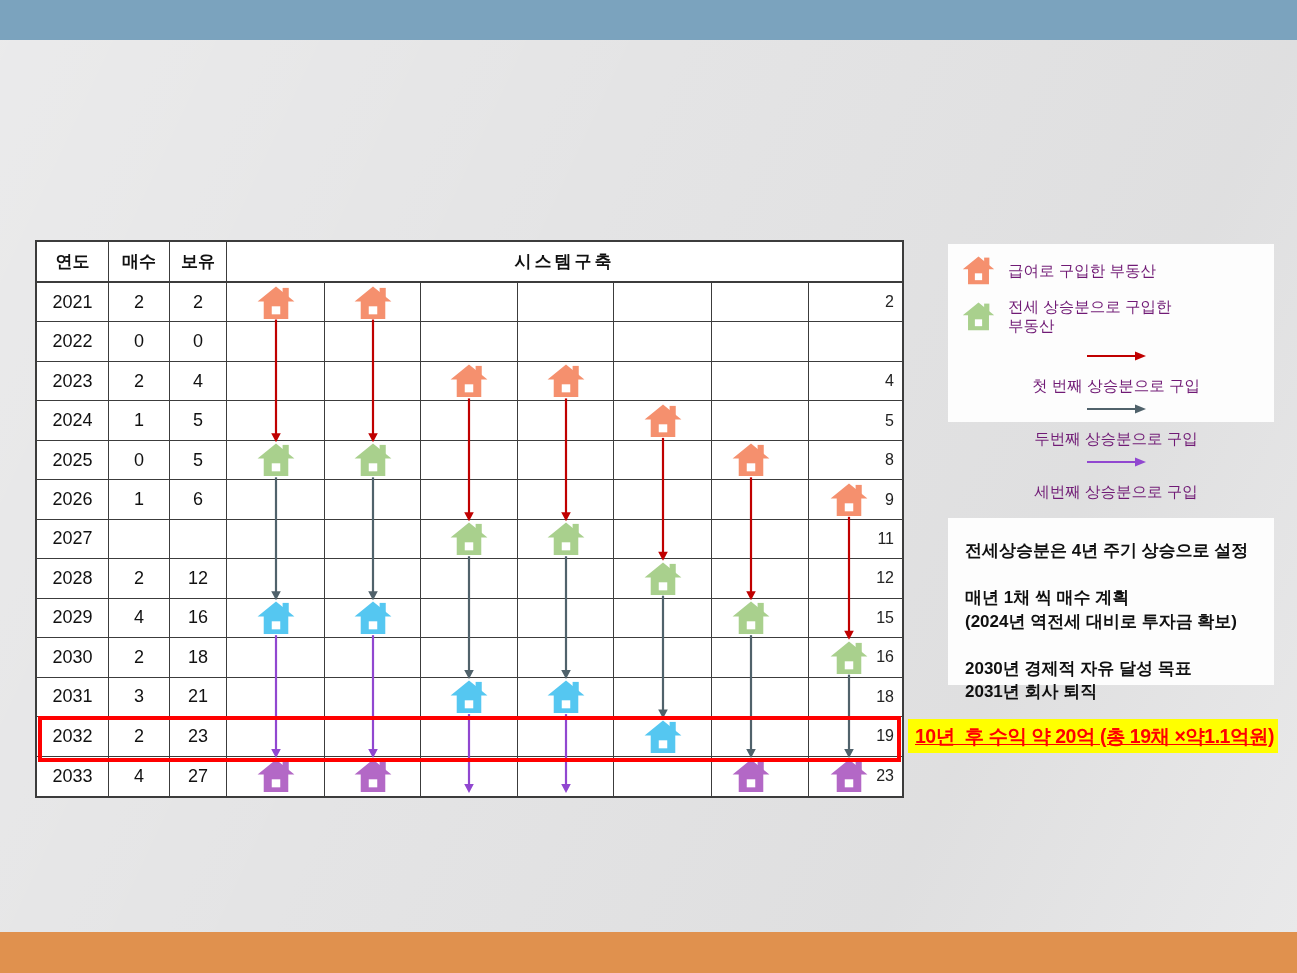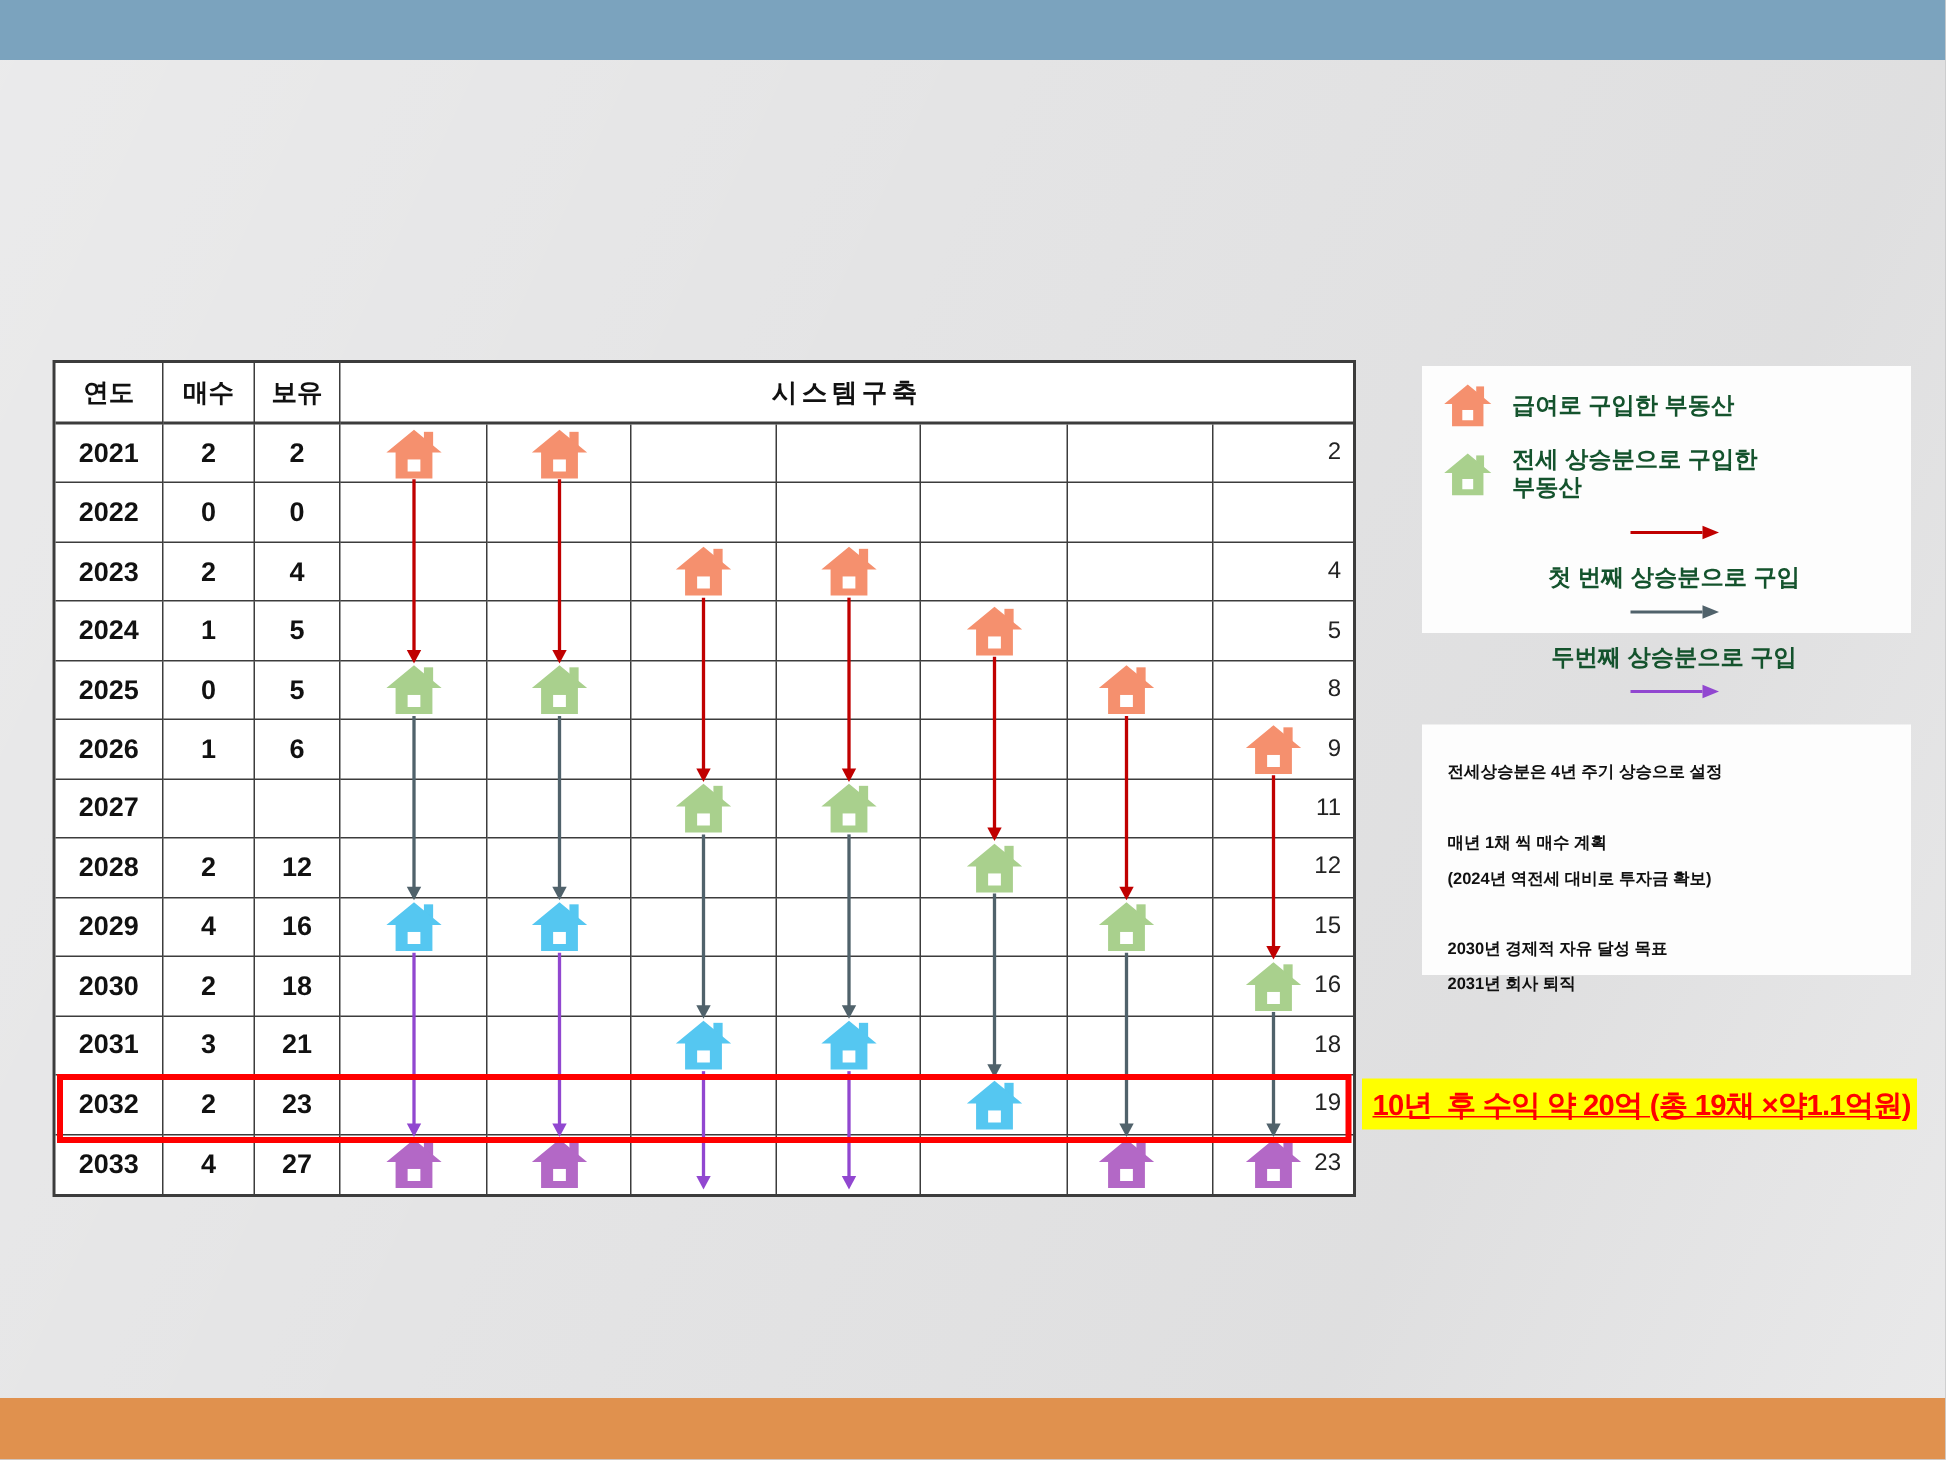--- a/index.html
+++ b/index.html
@@ -14,39 +14,39 @@
   .title{position:absolute;left:33px;top:136px;font-size:41px;font-weight:800;color:#161616;letter-spacing:-1px;white-space:pre;}
 
   
   .tableWrap{position:absolute;left:35px;top:240px;width:865px;height:554px;background:#fff;border:2px solid #3c3c3c;box-sizing:content-box;}
   .grid{position:absolute;inset:0;display:grid;grid-template-columns:72px 61px 57px 98px 96px 97px 96px 98px 97px 93px;grid-template-rows:41px repeat(13,1fr);}
   .cell{border-right:1.5px solid #3c3c3c;border-bottom:1.5px solid #3c3c3c;display:flex;align-items:center;justify-content:center;box-sizing:border-box;color:#111;}
   .cell.lastcol{border-right:none;}
   .cell.lastrow{border-bottom:none;}
   .hcell{font-family:"DejaVu Serif","Liberation Serif",serif;font-weight:700;font-size:17px;border-bottom:2.5px solid #3c3c3c;}
   .hsys{grid-column:4 / 11;letter-spacing:3px;}
-  .vcell{font-weight:700;font-size:18px;}
+  .vcell{font-weight:400;font-size:18px;}
   .numcell{justify-content:flex-end;padding-right:8px;font-weight:400;font-size:16px;color:#232323;}
   .overlay{position:absolute;inset:0;pointer-events:none;}
   .house{position:absolute;width:38px;height:34px;}
   .hlbox{position:absolute;left:1px;top:473.5px;width:855px;height:38px;border:4px solid #FF0000;background:transparent;z-index:3;}
 
   
   .callout{position:absolute;left:908px;top:719px;width:370px;height:34px;display:flex;align-items:center;padding-left:7px;box-sizing:border-box;}
   .callout span{font-size:19.5px;font-weight:700;text-decoration:underline;white-space:pre;letter-spacing:-0.5px;}
 
   
   .legend{position:absolute;left:948px;top:244px;width:326px;height:178px;background:#fdfdfd;box-sizing:border-box;padding:12px 6px 0 14px;}
-  .legend-item{display:flex;align-items:center;gap:13px;color:#14532d;font-weight:700;font-size:15.5px;line-height:19px;}
+  .legend-item{display:flex;align-items:center;gap:13px;color:#701a75;font-weight:400;font-size:15.5px;line-height:19px;}
   .legend-item.houses{margin-bottom:12px;}
   .legend-item.arrows{margin-bottom:5px;padding-left:2px;gap:10px;flex-direction:column;}
   .legend-label{white-space:pre-line;}
 
   
-  .notes{position:absolute;left:948px;top:483px;width:326px;height:167px;background:#fdfdfd;box-sizing:border-box;padding:21px 8px 0 17px;font-weight:700;font-size:11px;line-height:23.5px;color:#101010;}
+  .notes{position:absolute;left:948px;top:518px;width:326px;height:167px;background:#fdfdfd;box-sizing:border-box;padding:21px 8px 0 17px;font-weight:700;font-size:17px;line-height:23.5px;color:#101010;}
   .notes div{min-height:23.5px;}
 </style>
 </head>
 <body>
 
 <div class="slide">
   <div class="topbar" style="background: rgb(123, 163, 190);"></div>
   <div class="bottombar" style="background: rgb(224, 145, 78);"></div>
 
 

